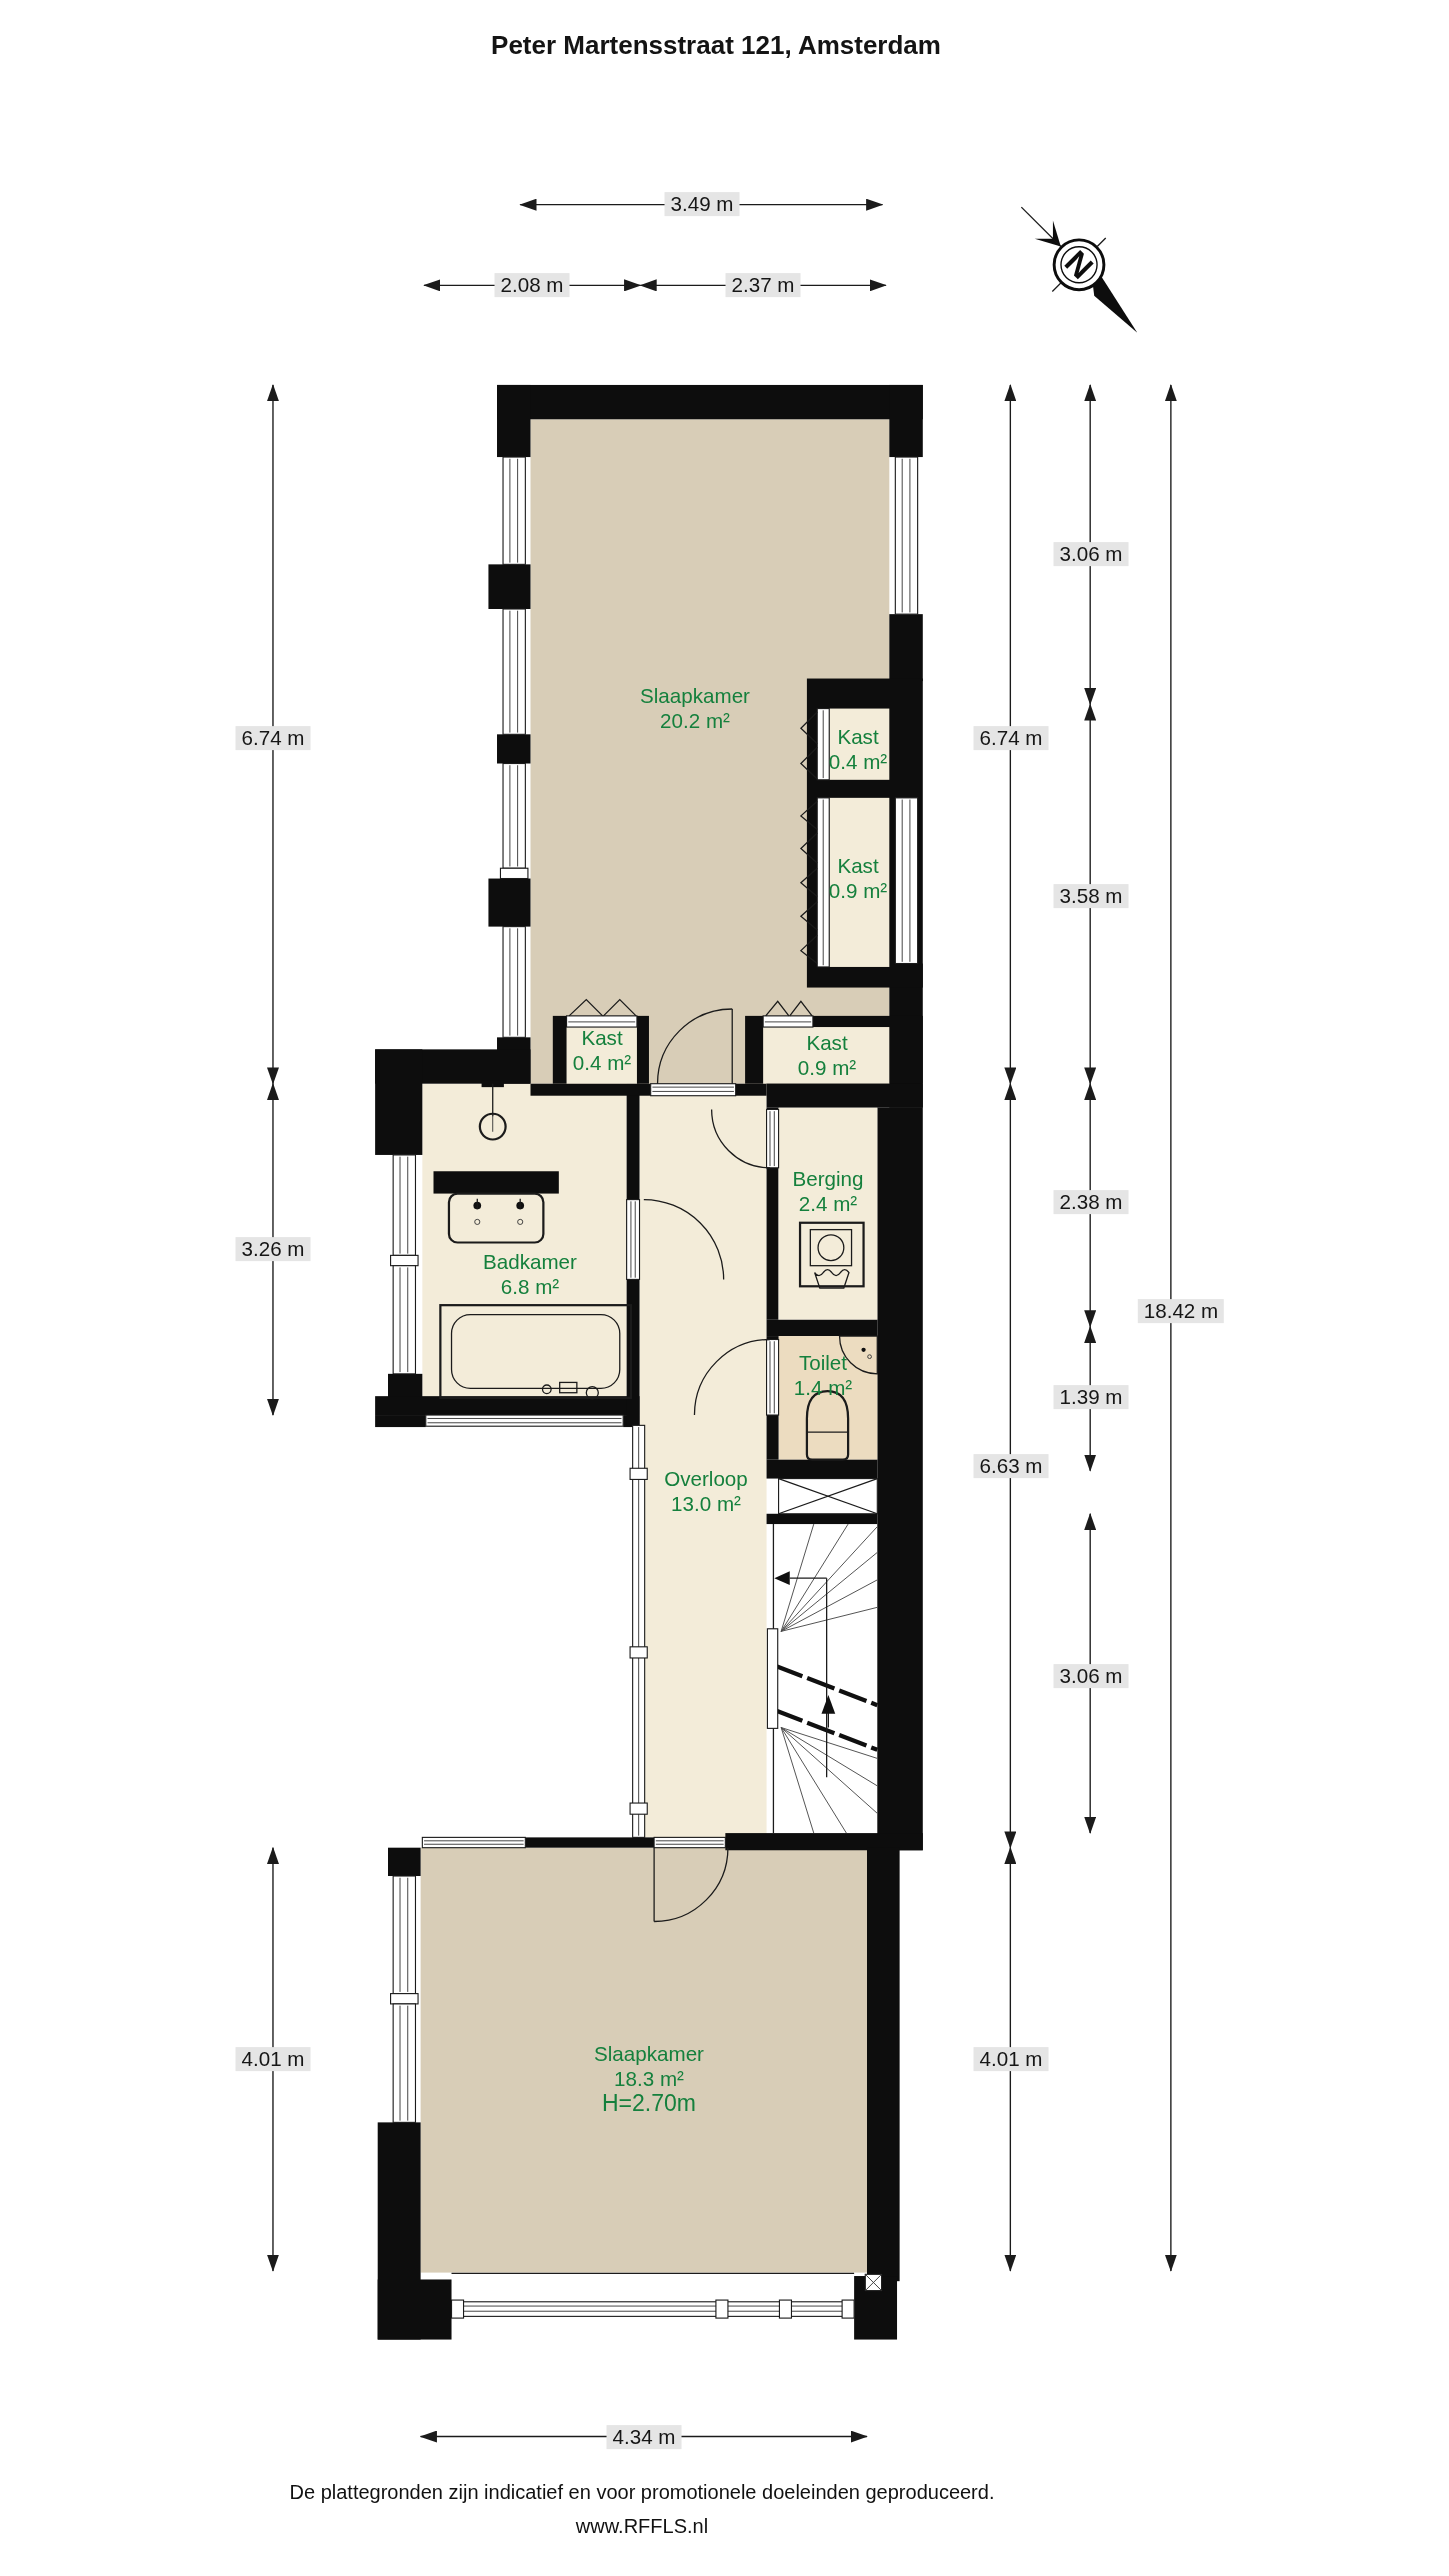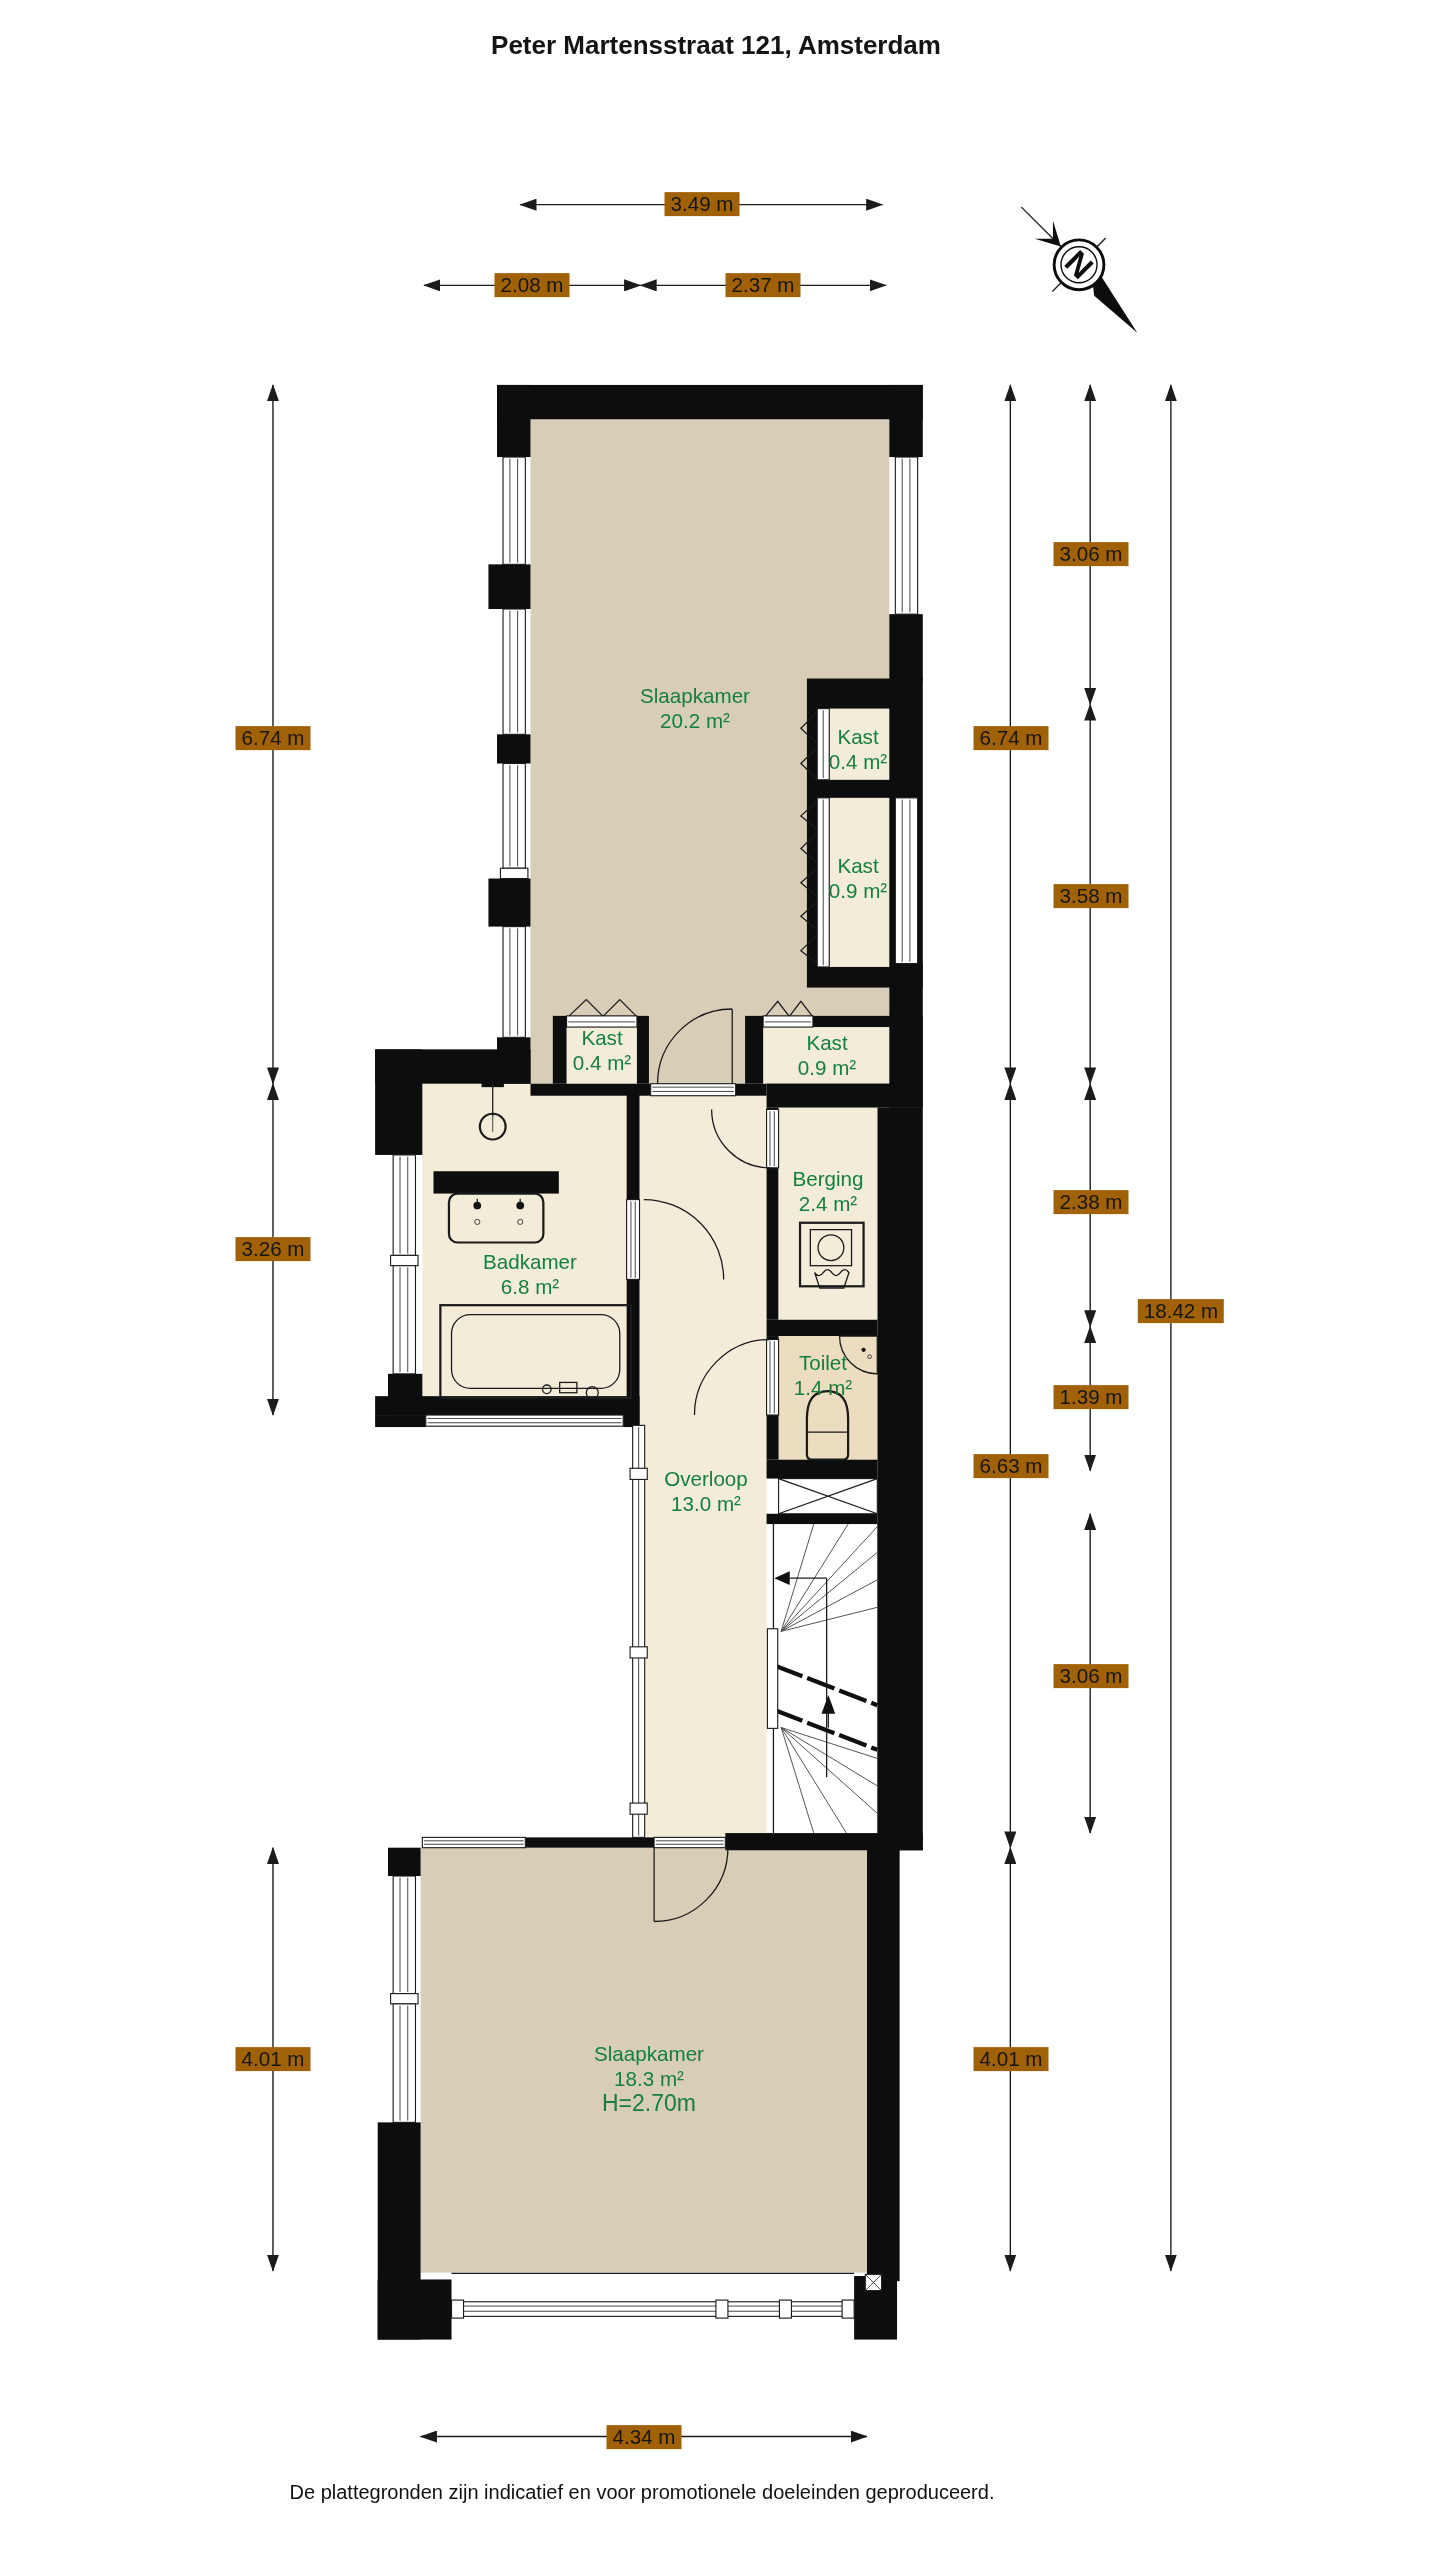--- a/index.html
+++ b/index.html
@@ -16,21 +16,21 @@
   .l3{stroke:#1b1b1b;stroke-width:2.6;fill:none;}
   .fan{stroke:#4a4a4a;stroke-width:1.1;fill:none;}
   .boldln{stroke:#101010;stroke-width:5;fill:none;}
   .dimln{stroke:#1b1b1b;stroke-width:1.6;fill:none;}
   .title{position:absolute;left:716px;top:27.5px;transform:translateX(-50%);
          font-weight:bold;font-size:26px;line-height:35px;white-space:nowrap;}
   .lbl{position:absolute;transform:translate(-50%,-50%);text-align:center;
        font-size:20.6px;line-height:25px;white-space:nowrap;color:#15803d;}
   .lbl .h{font-size:23px;}
   .dim{position:absolute;transform:translate(-50%,-50%);font-size:20.6px;line-height:22px;
-       background:#a16207;padding:0.9px 6px;white-space:nowrap;color:#161616;}
+       background:#e5e5e5;padding:0.9px 6px;white-space:nowrap;color:#161616;}
   .footer{position:absolute;left:642px;top:2475px;transform:translateX(-50%);
           text-align:center;font-size:20px;line-height:34px;white-space:nowrap;color:#111;}
 </style>
 </head>
 <body>
 
 <div class="page">
 
 <svg width="1449" height="2576" viewBox="0 0 1688 3000">
   <defs>
@@ -377,16 +377,17 @@
 <div class="dim" style="left:1091px;top:554px">3.06 m</div>
 <div class="dim" style="left:1091px;top:896px">3.58 m</div>
 <div class="dim" style="left:1091px;top:1202px">2.38 m</div>
 <div class="dim" style="left:1091px;top:1397px">1.39 m</div>
 <div class="dim" style="left:1091px;top:1676px">3.06 m</div>
 <div class="dim" style="left:1181px;top:1311px">18.42 m</div>
 <div class="dim" style="left:644px;top:2437px">4.34 m</div>
 
 <div class="footer">
   <div>De plattegronden zijn indicatief en voor promotionele doeleinden geproduceerd.</div>
+  <div>www.RFFLS.nl</div>
 </div>
 
 </div>
 
 
 </body></html>

